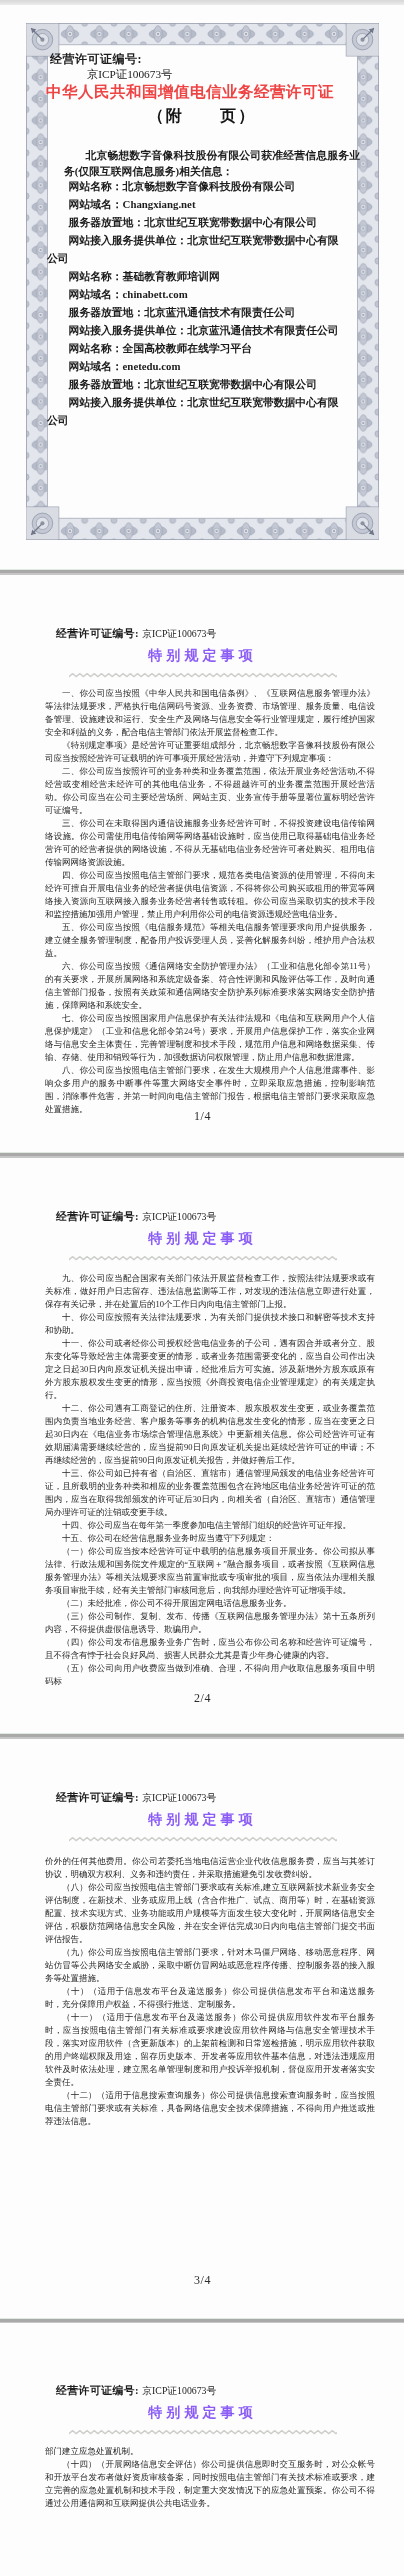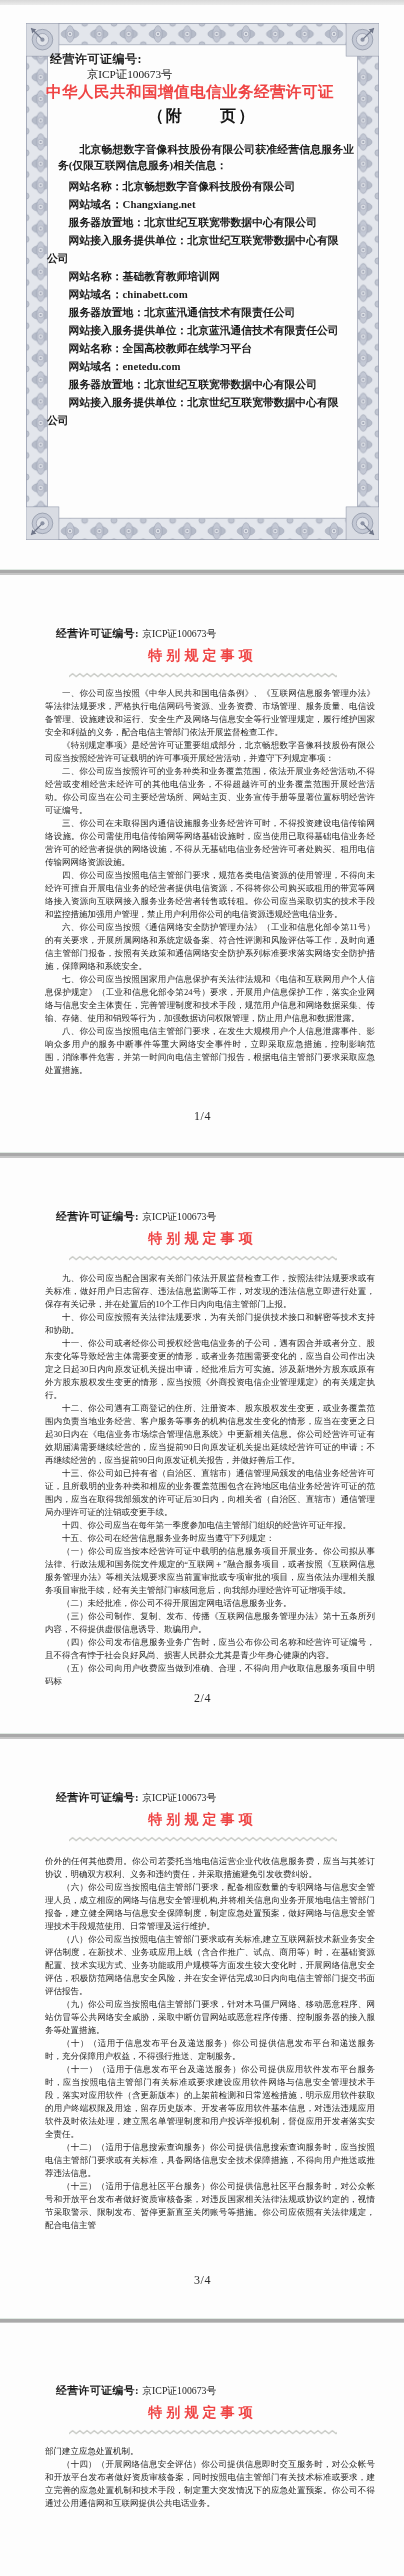--- a/index.html
+++ b/index.html
@@ -18,28 +18,28 @@
   }
   .page-gap.thin{height:5.7px;}
 
   
   #page-cert{height:564px;}
   .cert-frame{position:absolute;left:26px;top:17.5px;}
   .cert-label{position:absolute;left:50px;top:46px;font-size:12px;font-weight:bold;color:#1d1d1d;letter-spacing:0.5px;}
   .cert-number{position:absolute;left:87px;top:62px;font-size:11.3px;color:#1a1a1a;font-family:"Liberation Serif",serif;}
   .cert-title{position:absolute;left:46px;width:312px;top:77px;text-align:left;font-size:15.5px;font-weight:bold;color:#ef4444;letter-spacing:0.5px;}
   .cert-subtitle{position:absolute;left:46px;width:312px;top:101px;text-align:center;font-size:16px;font-weight:bold;color:#161616;letter-spacing:2.1px;}
-  .cert-intro{position:absolute;left:58px;width:296px;top:137px;font-size:10.8px;line-height:15.5px;font-weight:bold;text-indent:2em;text-align:justify;color:#1c1c1c;margin:0;}
+  .cert-intro{position:absolute;left:58px;width:296px;top:137px;font-size:10.8px;line-height:15.5px;font-weight:bold;text-indent:2em;text-align:justify;color:#1c1c1c;margin:6px;}
   .cert-items{position:absolute;left:47px;width:301px;top:172px;}
   .cert-items p{margin:0;font-size:10.8px;line-height:18px;font-weight:bold;text-indent:2em;text-align:left;color:#1c1c1c;}
 
   
   .sp-page .sp-label{position:absolute;left:56px;font-size:10.8px;font-weight:bold;color:#1d1d1d;letter-spacing:0.5px;}
   .sp-page .sp-label .num{font-weight:normal;font-size:9.8px;letter-spacing:0;margin-left:3.1px;}
-  .sp-page .sp-title{position:absolute;left:0;width:100%;text-align:center;font-size:14px;font-weight:bold;color:#ef4444;letter-spacing:4.1px;margin:0;}
+  .sp-page .sp-title{position:absolute;left:0;width:100%;text-align:center;font-size:14px;font-weight:bold;color:#8b5cf6;letter-spacing:4.1px;margin:0;}
   .sp-page .zigzag{position:absolute;left:69px;}
   .sp-page .sp-body{position:absolute;left:45px;width:330px;}
   .sp-body p{margin:0;font-size:8.5px;line-height:13px;text-align:justify;text-indent:2em;color:#1f1f1f;}
   .sp-body p.noindent{text-indent:0;}
   .sp-pagenum{position:absolute;left:0;width:100%;text-align:center;font-size:12px;color:#2a2a2a;letter-spacing:0.5px;}
 
   #page-sp1{height:577px;}
   #page-sp2{height:575px;}
   #page-sp3{height:579px;}
   #page-sp4{height:549px;}
@@ -160,20 +160,21 @@
     </pattern>
       </defs>
     <rect width="520" height="12" fill="url(#zz1)"></rect>
   </svg>
   <div class="sp-body">
     <p>一、你公司应当按照《中华人民共和国电信条例》、《互联网信息服务管理办法》等法律法规要求，严格执行电信网码号资源、业务资费、市场管理、服务质量、电信设备管理、设施建设和运行、安全生产及网络与信息安全等行业管理规定，履行维护国家安全和利益的义务，配合电信主管部门依法开展监督检查工作。</p>
     <p>《特别规定事项》是经营许可证重要组成部分，北京畅想数字音像科技股份有限公司应当按照经营许可证载明的许可事项开展经营活动，并遵守下列规定事项：</p>
     <p>二、你公司应当按照许可的业务种类和业务覆盖范围，依法开展业务经营活动,不得经营或变相经营未经许可的其他电信业务，不得超越许可的业务覆盖范围开展经营活动。你公司应当在公司主要经营场所、网站主页、业务宣传手册等显著位置标明经营许可证编号。</p>
     <p>三、你公司在未取得国内通信设施服务业务经营许可时，不得投资建设电信传输网络设施。你公司需使用电信传输网等网络基础设施时，应当使用已取得基础电信业务经营许可的经营者提供的网络设施，不得从无基础电信业务经营许可者处购买、租用电信传输网网络资源设施。</p>
     <p>四、你公司应当按照电信主管部门要求，规范各类电信资源的使用管理，不得向未经许可擅自开展电信业务的经营者提供电信资源，不得将你公司购买或租用的带宽等网络接入资源向互联网接入服务业务经营者转售或转租。你公司应当采取切实的技术手段和监控措施加强用户管理，禁止用户利用你公司的电信资源违规经营电信业务。</p>
+    <p>五、你公司应当按照《电信服务规范》等相关电信服务管理要求向用户提供服务，建立健全服务管理制度，配备用户投诉受理人员，妥善化解服务纠纷，维护用户合法权益。</p>
     <p>六、你公司应当按照《通信网络安全防护管理办法》（工业和信息化部令第11号）的有关要求，开展所属网络和系统定级备案、符合性评测和风险评估等工作，及时向通信主管部门报备，按照有关政策和通信网络安全防护系列标准要求落实网络安全防护措施，保障网络和系统安全。</p>
     <p>七、你公司应当按照国家用户信息保护有关法律法规和《电信和互联网用户个人信息保护规定》（工业和信息化部令第24号）要求，开展用户信息保护工作，落实企业网络与信息安全主体责任，完善管理制度和技术手段，规范用户信息和网络数据采集、传输、存储、使用和销毁等行为，加强数据访问权限管理，防止用户信息和数据泄露。</p>
     <p>八、你公司应当按照电信主管部门要求，在发生大规模用户个人信息泄露事件、影响众多用户的服务中断事件等重大网络安全事件时，立即采取应急措施，控制影响范围，消除事件危害，并第一时间向电信主管部门报告，根据电信主管部门要求采取应急处置措施。</p>
   </div>
   <div class="sp-pagenum">1/4</div>
 </div>
 
 <div class="page-gap thin"></div>
 
 <div class="page sp-page" id="page-sp2">
@@ -216,27 +217,25 @@
   <svg class="zigzag" width="268" height="6.2" viewBox="0 0 520 12">
     <defs>
         <pattern id="zz3" width="14" height="12" patternUnits="userSpaceOnUse">
       <path d="M0 9 L7 3 L14 9" fill="none" stroke="#8f948b" stroke-width="1.7"></path>
     </pattern>
       </defs>
     <rect width="520" height="12" fill="url(#zz3)"></rect>
   </svg>
   <div class="sp-body">
     <p class="noindent">价外的任何其他费用。你公司若委托当地电信运营企业代收信息服务费，应当与其签订协议，明确双方权利、义务和违约责任，并采取措施避免引发收费纠纷。</p>
-    <p>（六）你公司应当按照电信主管部门要求，配备相应数量的专职网络与信息安全管理人员，成立相应的网络与信息安全管理机构,并将相关信息向业务开展地电信主管部门报备，建立健全网络与信息安全保障制度，制定应急处置预案，做好网络与信息安全管理技术手段规范使用、日常管理及运行维护。</p>
     <p>（八）你公司应当按照电信主管部门要求或有关标准,建立互联网新技术新业务安全评估制度，在新技术、业务或应用上线（含合作推广、试点、商用等）时，在基础资源配置、技术实现方式、业务功能或用户规模等方面发生较大变化时，开展网络信息安全评估，积极防范网络信息安全风险，并在安全评估完成30日内向电信主管部门提交书面评估报告。</p>
     <p>（九）你公司应当按照电信主管部门要求，针对木马僵尸网络、移动恶意程序、网站仿冒等公共网络安全威胁，采取中断仿冒网站或恶意程序传播、控制服务器的接入服务等处置措施。</p>
     <p>（十）（适用于信息发布平台及递送服务）你公司提供信息发布平台和递送服务时，充分保障用户权益，不得强行推送、定制服务。</p>
     <p>（十一）（适用于信息发布平台及递送服务）你公司提供应用软件发布平台服务时，应当按照电信主管部门有关标准或要求建设应用软件网络与信息安全管理技术手段，落实对应用软件（含更新版本）的上架前检测和日常巡检措施，明示应用软件获取的用户终端权限及用途，留存历史版本、开发者等应用软件基本信息，对违法违规应用软件及时依法处理，建立黑名单管理制度和用户投诉举报机制，督促应用开发者落实安全责任。</p>
     <p>（十二）（适用于信息搜索查询服务）你公司提供信息搜索查询服务时，应当按照电信主管部门要求或有关标准，具备网络信息安全技术保障措施，不得向用户推送或推荐违法信息。</p>
-    <p>（十三）（适用于信息社区平台服务）你公司提供信息社区平台服务时，对公众帐号和开放平台发布者做好资质审核备案，对违反国家相关法律法规或协议约定的，视情节采取警示、限制发布、暂停更新直至关闭账号等措施。你公司应依照有关法律规定，配合电信主管</p>
   </div>
   <div class="sp-pagenum">3/4</div>
 </div>
 
 <div class="page-gap thin"></div>
 
 <div class="page sp-page" id="page-sp4">
   <div class="sp-label">
     <span>经营许可证编号:</span><span class="num">京ICP证100673号</span>
   </div>

